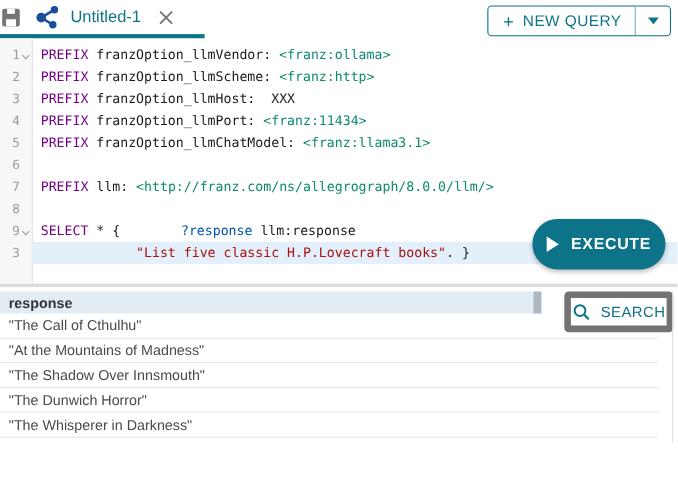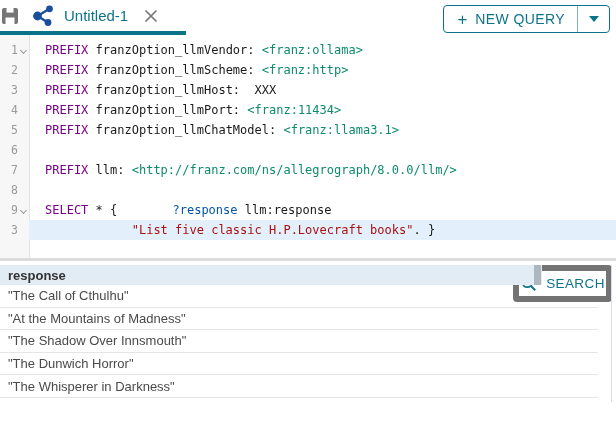--- a/index.html
+++ b/index.html
@@ -31,21 +31,21 @@
           font-family:"DejaVu Sans Mono",monospace;font-size:12px;}
   .editor::before{content:'';position:absolute;left:0;top:0;bottom:0;width:29px;
           background:#f7f7f7;border-right:1px solid #e3e3e3;}
   .lines{position:relative;padding-top:5px;}
   .line{display:flex;height:20px;line-height:20px;white-space:pre;}
   .gcell{width:29px;flex:0 0 29px;display:flex;color:#9a9a9a;font-size:11.5px;position:relative;z-index:1;}
   .lnum{width:18px;text-align:right;}
   .fold{width:11px;position:relative;}
   .fold.on::after{content:'';position:absolute;left:3px;top:8px;width:4px;height:4px;
        border-right:1.4px solid #999;border-bottom:1.4px solid #999;transform:rotate(45deg);}
-  .ccell{flex:1;padding-left:16px;color:#1a1a1a;}
+  .ccell{flex:1;padding-left:8px;color:#1a1a1a;}
   .line.active .ccell{background:#e3effa;}
   .tok-kw{color:var(--keyword);} .tok-iri{color:var(--iri);} .tok-var{color:var(--variable);margin-left:48px;}
   .tok-str{color:var(--string);} .tok-pl{color:#1a1a1a;}
   .execute{position:absolute;right:11px;top:164px;width:121px;height:46px;border:none;border-radius:23px;
       background:var(--accent);color:#fff;display:flex;align-items:center;justify-content:center;gap:11px;
       font-family:"Liberation Sans",sans-serif;font-size:14.5px;font-weight:700;letter-spacing:.6px;
       box-shadow:0 2px 5px rgba(0,0,0,.28);cursor:pointer;}
   .play{width:0;height:0;border-left:11px solid #fff;border-top:7px solid transparent;border-bottom:7px solid transparent;}
 
   .panel-divider{position:absolute;top:258px;left:0;right:0;height:3px;background:#dcdcdc;}
@@ -54,21 +54,21 @@
   .results{position:absolute;top:261px;left:0;right:0;bottom:0;background:#fff;}
   .rtabs{position:relative;height:44px;display:flex;align-items:stretch;padding-left:18px;gap:30px;}
   .rtab{display:flex;align-items:center;font-size:13px;font-weight:500;letter-spacing:.3px;
         color:#5f6368;position:relative;cursor:pointer;}
   .rtab.active{color:var(--accent);}
   .rtab.active::after{content:'';position:absolute;left:-2px;right:-2px;bottom:0;height:3px;background:var(--accent);}
   .search-btn{position:absolute;right:4px;top:4px;width:99px;height:37px;background:#fff;
         border:6px solid #737373;border-radius:4px;display:flex;align-items:center;justify-content:center;
         gap:8px;color:var(--accent);font-size:13.5px;font-weight:500;letter-spacing:.4px;cursor:pointer;}
   .table{position:relative;margin-top:4px;}
-  .thead{width:542px;height:20px;background:#e1ecf5;display:flex;align-items:center;padding-left:8px;
+  .thead{width:493px;height:20px;background:#e1ecf5;display:flex;align-items:center;padding-left:8px;
         font-size:13px;font-weight:700;color:#333;position:relative;}
   .thumb{position:absolute;right:1px;top:0;width:7px;height:20px;background:#adb7bf;cursor:pointer;}
   .trow{width:598px;height:22.6px;display:flex;align-items:center;padding-left:8px;
         font-size:13px;color:#4a4a4a;border-bottom:1px solid #e5e5e5;}
   .vline{position:absolute;right:4px;top:0;height:137px;width:1px;background:#d9e0e7;}
 </style>
 </head>
 <body>
 
 <div class="app">
@@ -114,20 +114,24 @@
         <div class="line"><span class="gcell"><span class="lnum">2</span><span class="fold"></span></span><span class="ccell"><span class="tok-kw">PREFIX</span><span class="tok-pl"> franzOption_llmScheme: </span><span class="tok-iri">&lt;franz:http&gt;</span></span></div>
         <div class="line"><span class="gcell"><span class="lnum">3</span><span class="fold"></span></span><span class="ccell"><span class="tok-kw">PREFIX</span><span class="tok-pl"> franzOption_llmHost:  XXX</span></span></div>
         <div class="line"><span class="gcell"><span class="lnum">4</span><span class="fold"></span></span><span class="ccell"><span class="tok-kw">PREFIX</span><span class="tok-pl"> franzOption_llmPort: </span><span class="tok-iri">&lt;franz:11434&gt;</span></span></div>
         <div class="line"><span class="gcell"><span class="lnum">5</span><span class="fold"></span></span><span class="ccell"><span class="tok-kw">PREFIX</span><span class="tok-pl"> franzOption_llmChatModel: </span><span class="tok-iri">&lt;franz:llama3.1&gt;</span></span></div>
         <div class="line"><span class="gcell"><span class="lnum">6</span><span class="fold"></span></span><span class="ccell"></span></div>
         <div class="line"><span class="gcell"><span class="lnum">7</span><span class="fold"></span></span><span class="ccell"><span class="tok-kw">PREFIX</span><span class="tok-pl"> llm: </span><span class="tok-iri">&lt;http://franz.com/ns/allegrograph/8.0.0/llm/&gt;</span></span></div>
         <div class="line"><span class="gcell"><span class="lnum">8</span><span class="fold"></span></span><span class="ccell"></span></div>
         <div class="line"><span class="gcell"><span class="lnum">9</span><span class="fold on"></span></span><span class="ccell"><span class="tok-kw">SELECT</span><span class="tok-pl"> * { </span><span class="tok-var">?response</span><span class="tok-pl"> llm:response</span></span></div>
         <div class="line active"><span class="gcell"><span class="lnum">3</span><span class="fold"></span></span><span class="ccell"><span class="tok-pl">            </span><span class="tok-str">"List five classic H.P.Lovecraft books"</span><span class="tok-pl">. }</span></span></div>
       </div>
+    <button class="execute">
+      <span class="play"></span>
+      <span>EXECUTE</span>
+    </button>
   </div>
 
   <div class="panel-divider"></div>
 
   <div class="results">
     <button class="search-btn">
       <span style="display:inline-flex;">
         <svg width="18" height="18" viewBox="0 0 18 18">
           <circle cx="7.3" cy="7.3" r="4.9" fill="none" stroke="#0d7389" stroke-width="1.8"></circle>
           <line x1="11" y1="11" x2="15.2" y2="15.2" stroke="#0d7389" stroke-width="2"></line>

